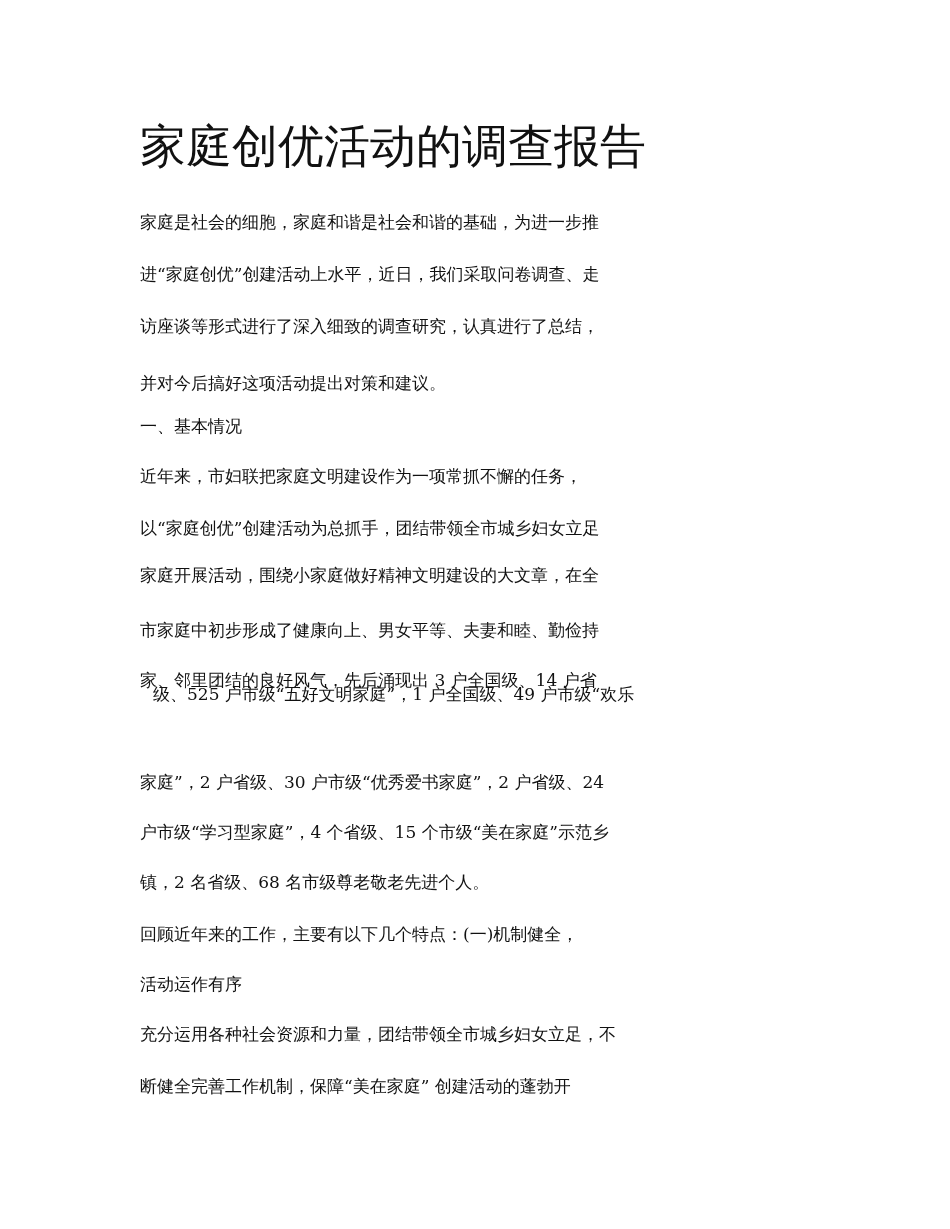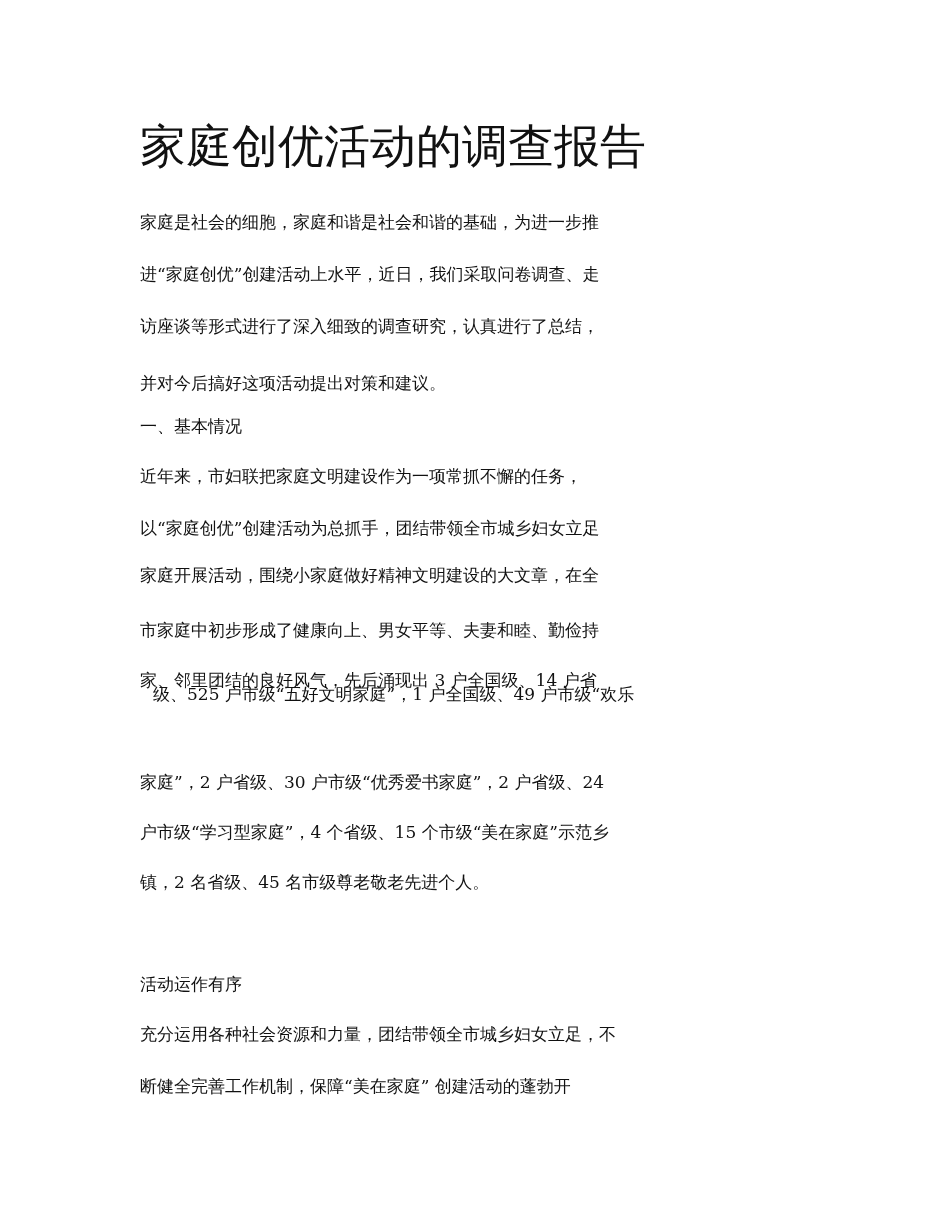--- a/index.html
+++ b/index.html
@@ -55,19 +55,20 @@
   <div class="line" style="top:409px;">一、基本情况</div>
 
   <div class="line" style="top:459px;">近年来，市妇联把家庭文明建设作为一项常抓不懈的任务，</div>
   <div class="line" style="top:511px;">以“家庭创优”创建活动为总抓手，团结带领全市城乡妇女立足</div>
   <div class="line" style="top:558px;">家庭开展活动，围绕小家庭做好精神文明建设的大文章，在全</div>
   <div class="line" style="top:613px;">市家庭中初步形成了健康向上、男女平等、夫妻和睦、勤俭持</div>
   <div class="line" style="top:663px;">家、邻里团结的良好风气，先后涌现出 3 户全国级、14 户省</div>
   <div class="line" style="top:677px;margin-left:13px;">级、525 户市级“五好文明家庭”，1 户全国级、49 户市级“欢乐</div>
   <div class="line" style="top:765px;">家庭”，2 户省级、30 户市级“优秀爱书家庭”，2 户省级、24</div>
   <div class="line" style="top:815px;">户市级“学习型家庭”，4 个省级、15 个市级“美在家庭”示范乡</div>
-  <div class="line" style="top:865px;">镇，2 名省级、45 名市级尊老敬老先进个人。</div>
+  <div class="line" style="top:865px;">镇，2 名省级、68 名市级尊老敬老先进个人。</div>
 
+  <div class="line" style="top:917px;">回顾近年来的工作，主要有以下几个特点：(一)机制健全，</div>
   <div class="line" style="top:967px;">活动运作有序</div>
 
   <div class="line" style="top:1017px;">充分运用各种社会资源和力量，团结带领全市城乡妇女立足，不</div>
   <div class="line" style="top:1069px;">断健全完善工作机制，保障“美在家庭” 创建活动的蓬勃开</div>
 </div>
 
 </body></html>

